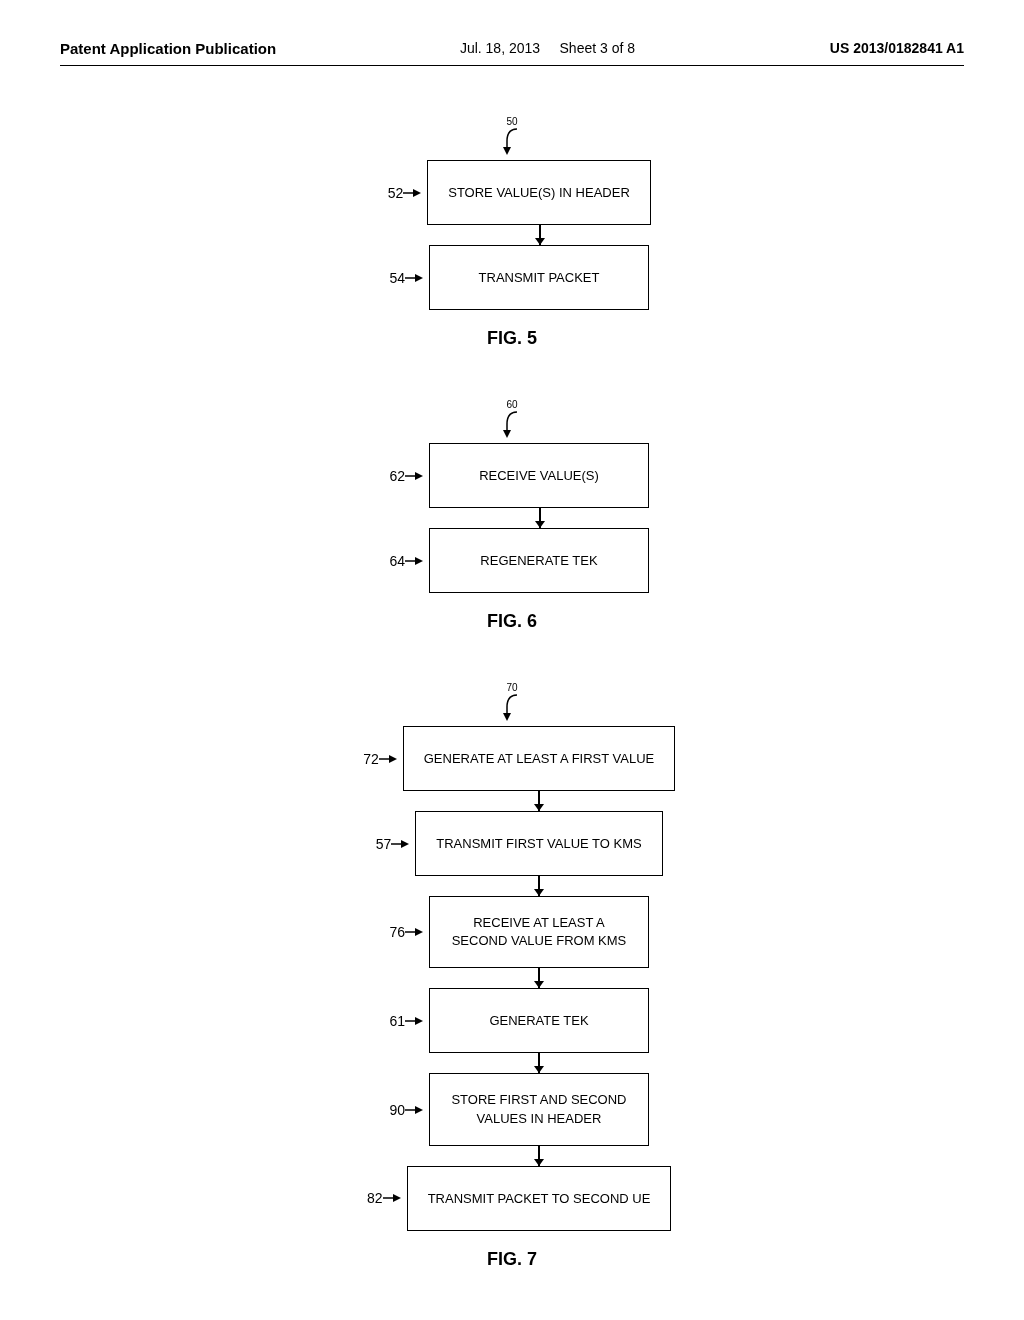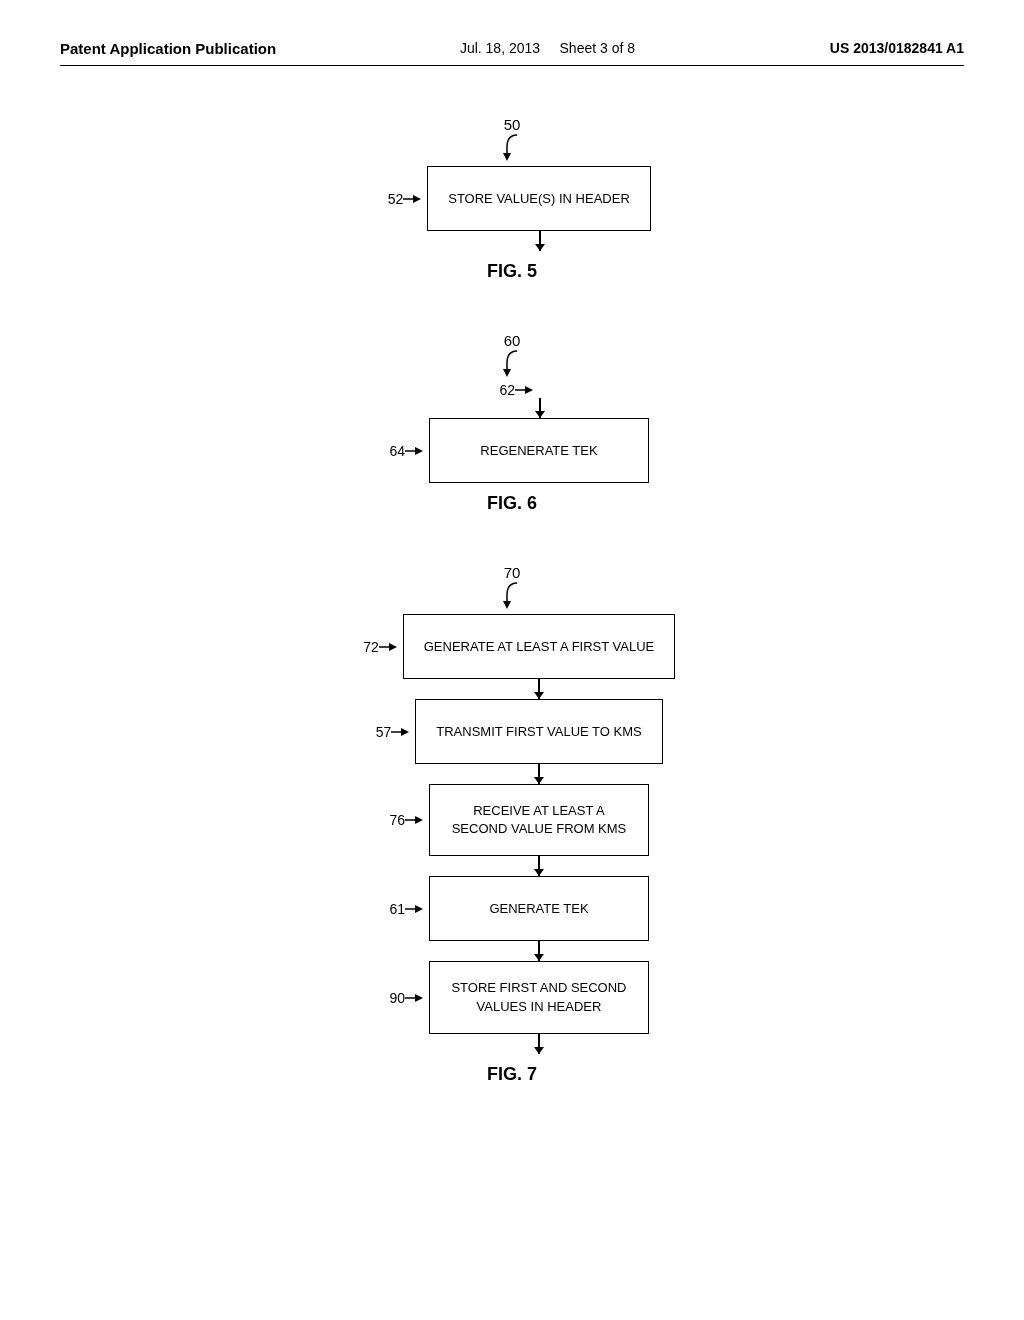--- a/index.html
+++ b/index.html
@@ -63,21 +63,21 @@
       display: flex;
       flex-direction: column;
       align-items: center;
       gap: 0px;
     }
 
     .fig-label {
       font-size: 18px;
       font-weight: bold;
       font-family: Arial, sans-serif;
-      margin-top: 10px;
+      margin-top: 18px;
     }
 
     
     .flow {
       display: flex;
       flex-direction: column;
       align-items: center;
       position: relative;
     }
 
@@ -126,21 +126,21 @@
 
     
     .start-area {
       display: flex;
       flex-direction: column;
       align-items: center;
       margin-bottom: 5px;
     }
 
     .start-num {
-      font-size: 15px;
+      font-size: 10px;
       font-family: Arial, sans-serif;
     }
 
     .curved-arrow {
       display: flex;
       flex-direction: column;
       align-items: center;
     }
 
     .multiline-box {
@@ -188,20 +188,28 @@
           <span class="side-label">52</span>
           <svg width="20" height="14" viewBox="0 0 20 14" style="margin-right:4px;">
             <line x1="0" y1="7" x2="12" y2="7" stroke="#000" stroke-width="1.5"></line>
             <polygon points="10,3 18,7 10,11" fill="#000"></polygon>
           </svg>
           <div class="step-box">STORE VALUE(S) IN HEADER</div>
         </div>
 
         <div class="arrow-down" style="margin-left:55px;"></div>
 
+        <div class="flow-step">
+          <span class="side-label">54</span>
+          <svg width="20" height="14" viewBox="0 0 20 14" style="margin-right:4px;">
+            <line x1="0" y1="7" x2="12" y2="7" stroke="#000" stroke-width="1.5"></line>
+            <polygon points="10,3 18,7 10,11" fill="#000"></polygon>
+          </svg>
+          <div class="step-box">TRANSMIT PACKET</div>
+        </div>
       </div>
 
       <div class="fig-label">FIG. 5</div>
     </div>
 
     <div class="figure">
       <div class="flow">
 
         <div class="start-area">
           <span class="start-num">60</span>
@@ -212,20 +220,21 @@
             </svg>
           </div>
         </div>
 
         <div class="flow-step">
           <span class="side-label">62</span>
           <svg width="20" height="14" viewBox="0 0 20 14" style="margin-right:4px;">
             <line x1="0" y1="7" x2="12" y2="7" stroke="#000" stroke-width="1.5"></line>
             <polygon points="10,3 18,7 10,11" fill="#000"></polygon>
           </svg>
+          <div class="step-box">RECEIVE VALUE(S)</div>
         </div>
 
         <div class="arrow-down" style="margin-left:55px;"></div>
 
         <div class="flow-step">
           <span class="side-label">64</span>
           <svg width="20" height="14" viewBox="0 0 20 14" style="margin-right:4px;">
             <line x1="0" y1="7" x2="12" y2="7" stroke="#000" stroke-width="1.5"></line>
             <polygon points="10,3 18,7 10,11" fill="#000"></polygon>
           </svg>
@@ -303,20 +312,28 @@
             <polygon points="10,3 18,7 10,11" fill="#000"></polygon>
           </svg>
           <div class="multiline-box">
             <span>STORE FIRST AND SECOND</span><br>
             <span>VALUES IN HEADER</span>
           </div>
         </div>
 
         <div class="arrow-down" style="margin-left:55px;"></div>
 
+        <div class="flow-step">
+          <span class="side-label">82</span>
+          <svg width="20" height="14" viewBox="0 0 20 14" style="margin-right:4px;">
+            <line x1="0" y1="7" x2="12" y2="7" stroke="#000" stroke-width="1.5"></line>
+            <polygon points="10,3 18,7 10,11" fill="#000"></polygon>
+          </svg>
+          <div class="step-box">TRANSMIT PACKET TO SECOND UE</div>
+        </div>
 
       </div>
 
       <div class="fig-label">FIG. 7</div>
     </div>
 
   </div>
 </div>
 
 </body></html>

